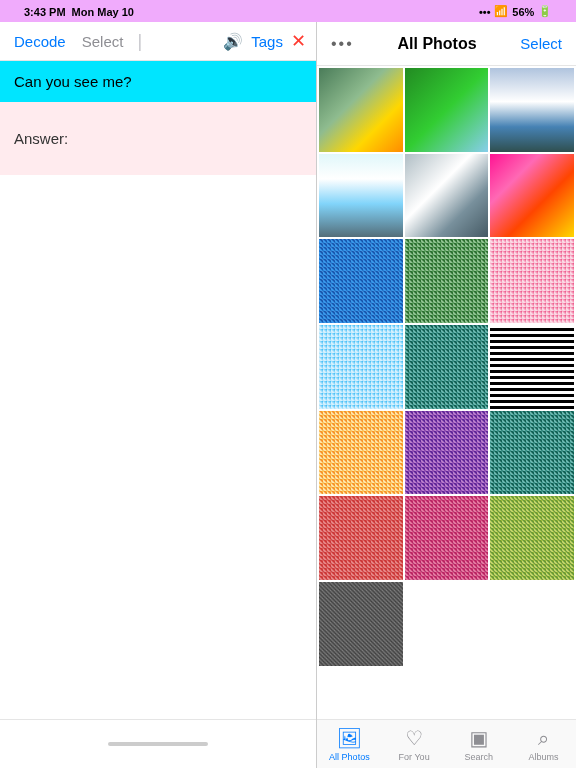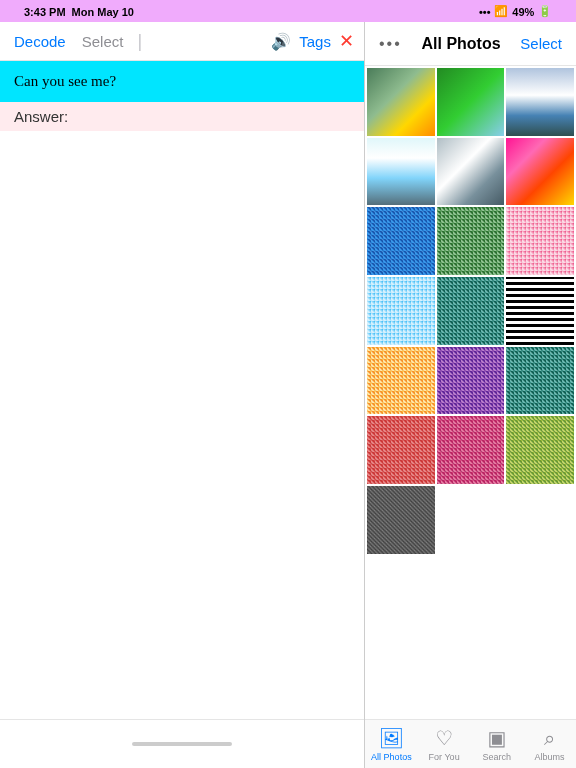--- a/index.html
+++ b/index.html
@@ -29,21 +29,21 @@
 
     
     .app-container {
       display: flex;
       flex: 1;
       overflow: hidden;
     }
 
     
     .left-panel {
-      width: 365px;
+      width: 317px;
       background: #fff;
       display: flex;
       flex-direction: column;
       border-right: 1px solid #ccc;
     }
 
     .decode-header {
       display: flex;
       align-items: center;
       padding: 8px 10px;
@@ -79,26 +79,25 @@
       color: #ff3b30;
       font-size: 18px;
       font-weight: 300;
     }
 
     .question-box {
       background: #00e5ff;
       padding: 12px 14px;
       font-size: 15px;
       color: #000;
-      font-family: Liberation Serif, serif;
     }
 
     .answer-box {
       background: #ffebee;
-      padding: 6px 14px;
+      padding: 28px 14px;
       font-size: 15px;
       color: #333;
     }
 
     .encoded-text {
       padding: 12px 14px;
       font-size: 13px;
       color: #007aff;
       word-break: break-all;
       line-height: 1.4;
@@ -222,21 +221,21 @@
 <body>
 
 <div class="status-bar">
   <div class="status-left">
     <span>3:43 PM</span>
     <span>Mon May 10</span>
   </div>
   <div class="status-right">
     <span>•••</span>
     <span>📶</span>
-    <span>49%</span>
+    <span>56%</span>
     <span>🔋</span>
   </div>
 </div>
 
 <div class="app-container">
 
   <div class="left-panel">
 
     <div class="decode-header">
       <span class="decode-tab">Decode</span>

